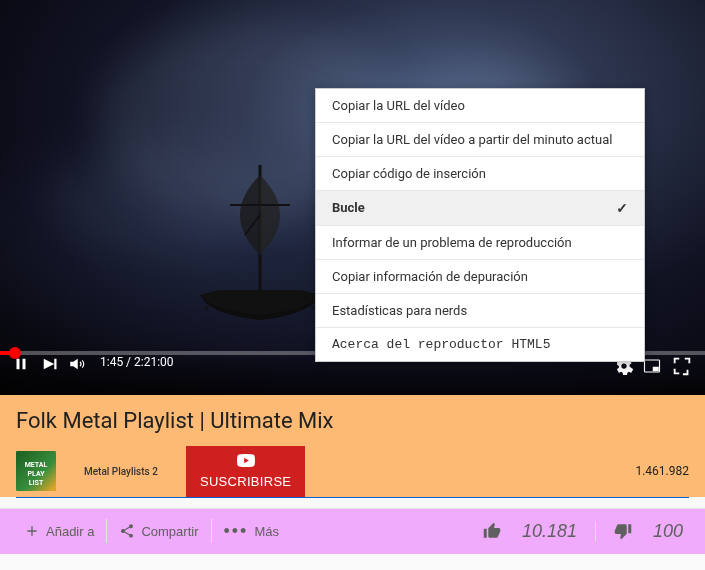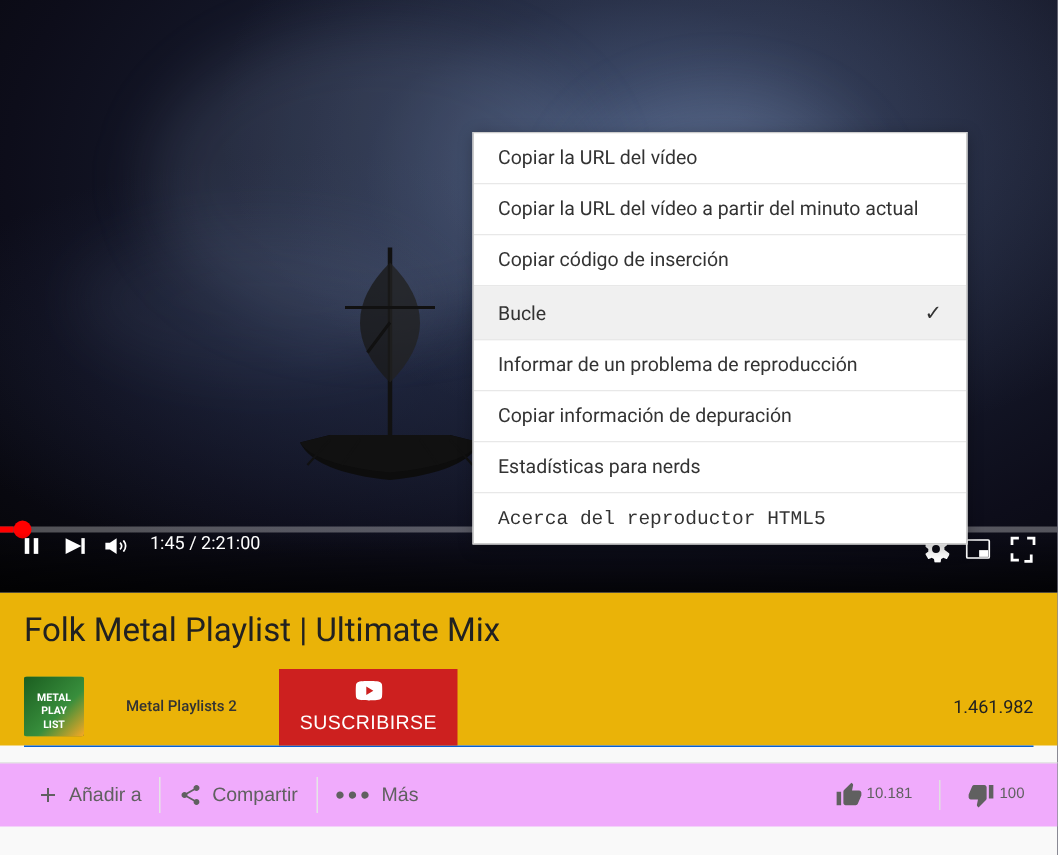--- a/index.html
+++ b/index.html
@@ -59,30 +59,31 @@
       z-index: 10;
     }
 
     .context-menu-item {
       padding: 9px 16px;
       font-size: 13px;
       color: #333;
       cursor: pointer;
       border-bottom: 1px solid #e8e8e8;
       display: flex;
-      align-items: flex-end;
+      align-items: flex-start;
       justify-content: space-between;
       background: #fff;
     }
     .context-menu-item:last-child {
       border-bottom: none;
       font-family: Liberation Mono, monospace;
     }
     .context-menu-item.checked {
       background: #f0f0f0;
+      font-weight: bold;
     }
     .checkmark {
       color: #333;
       font-size: 14px;
     }
 
     
     .progress-bar-container {
       position: absolute;
       bottom: 40px;
@@ -148,21 +149,21 @@
 
     .controls-right {
       margin-left: auto;
       display: flex;
       align-items: center;
       gap: 10px;
     }
 
     
     .video-info {
-      background: #eab308;
+      background: #fdba74;
       padding: 12px 16px 0 16px;
     }
 
     .video-title {
       font-size: 22px;
       font-weight: 400;
       color: #212121;
       margin-bottom: 10px;
       line-height: 1.3;
     }
@@ -282,27 +283,28 @@
     .action-right {
       margin-left: auto;
       display: flex;
       align-items: center;
       gap: 12px;
     }
 
     .like-btn, .dislike-btn {
       display: flex;
       align-items: center;
-      gap: 3px;
+      gap: 21px;
       color: #606060;
-      font-size: 10px;
+      font-size: 18px;
       cursor: pointer;
       border: none;
       background: none;
       padding: 4px 6px;
+      font-style: italic;
     }
 
     .like-btn svg, .dislike-btn svg {
       width: 18px;
       height: 18px;
       fill: #606060;
     }
 
     .like-divider {
       width: 1px;

